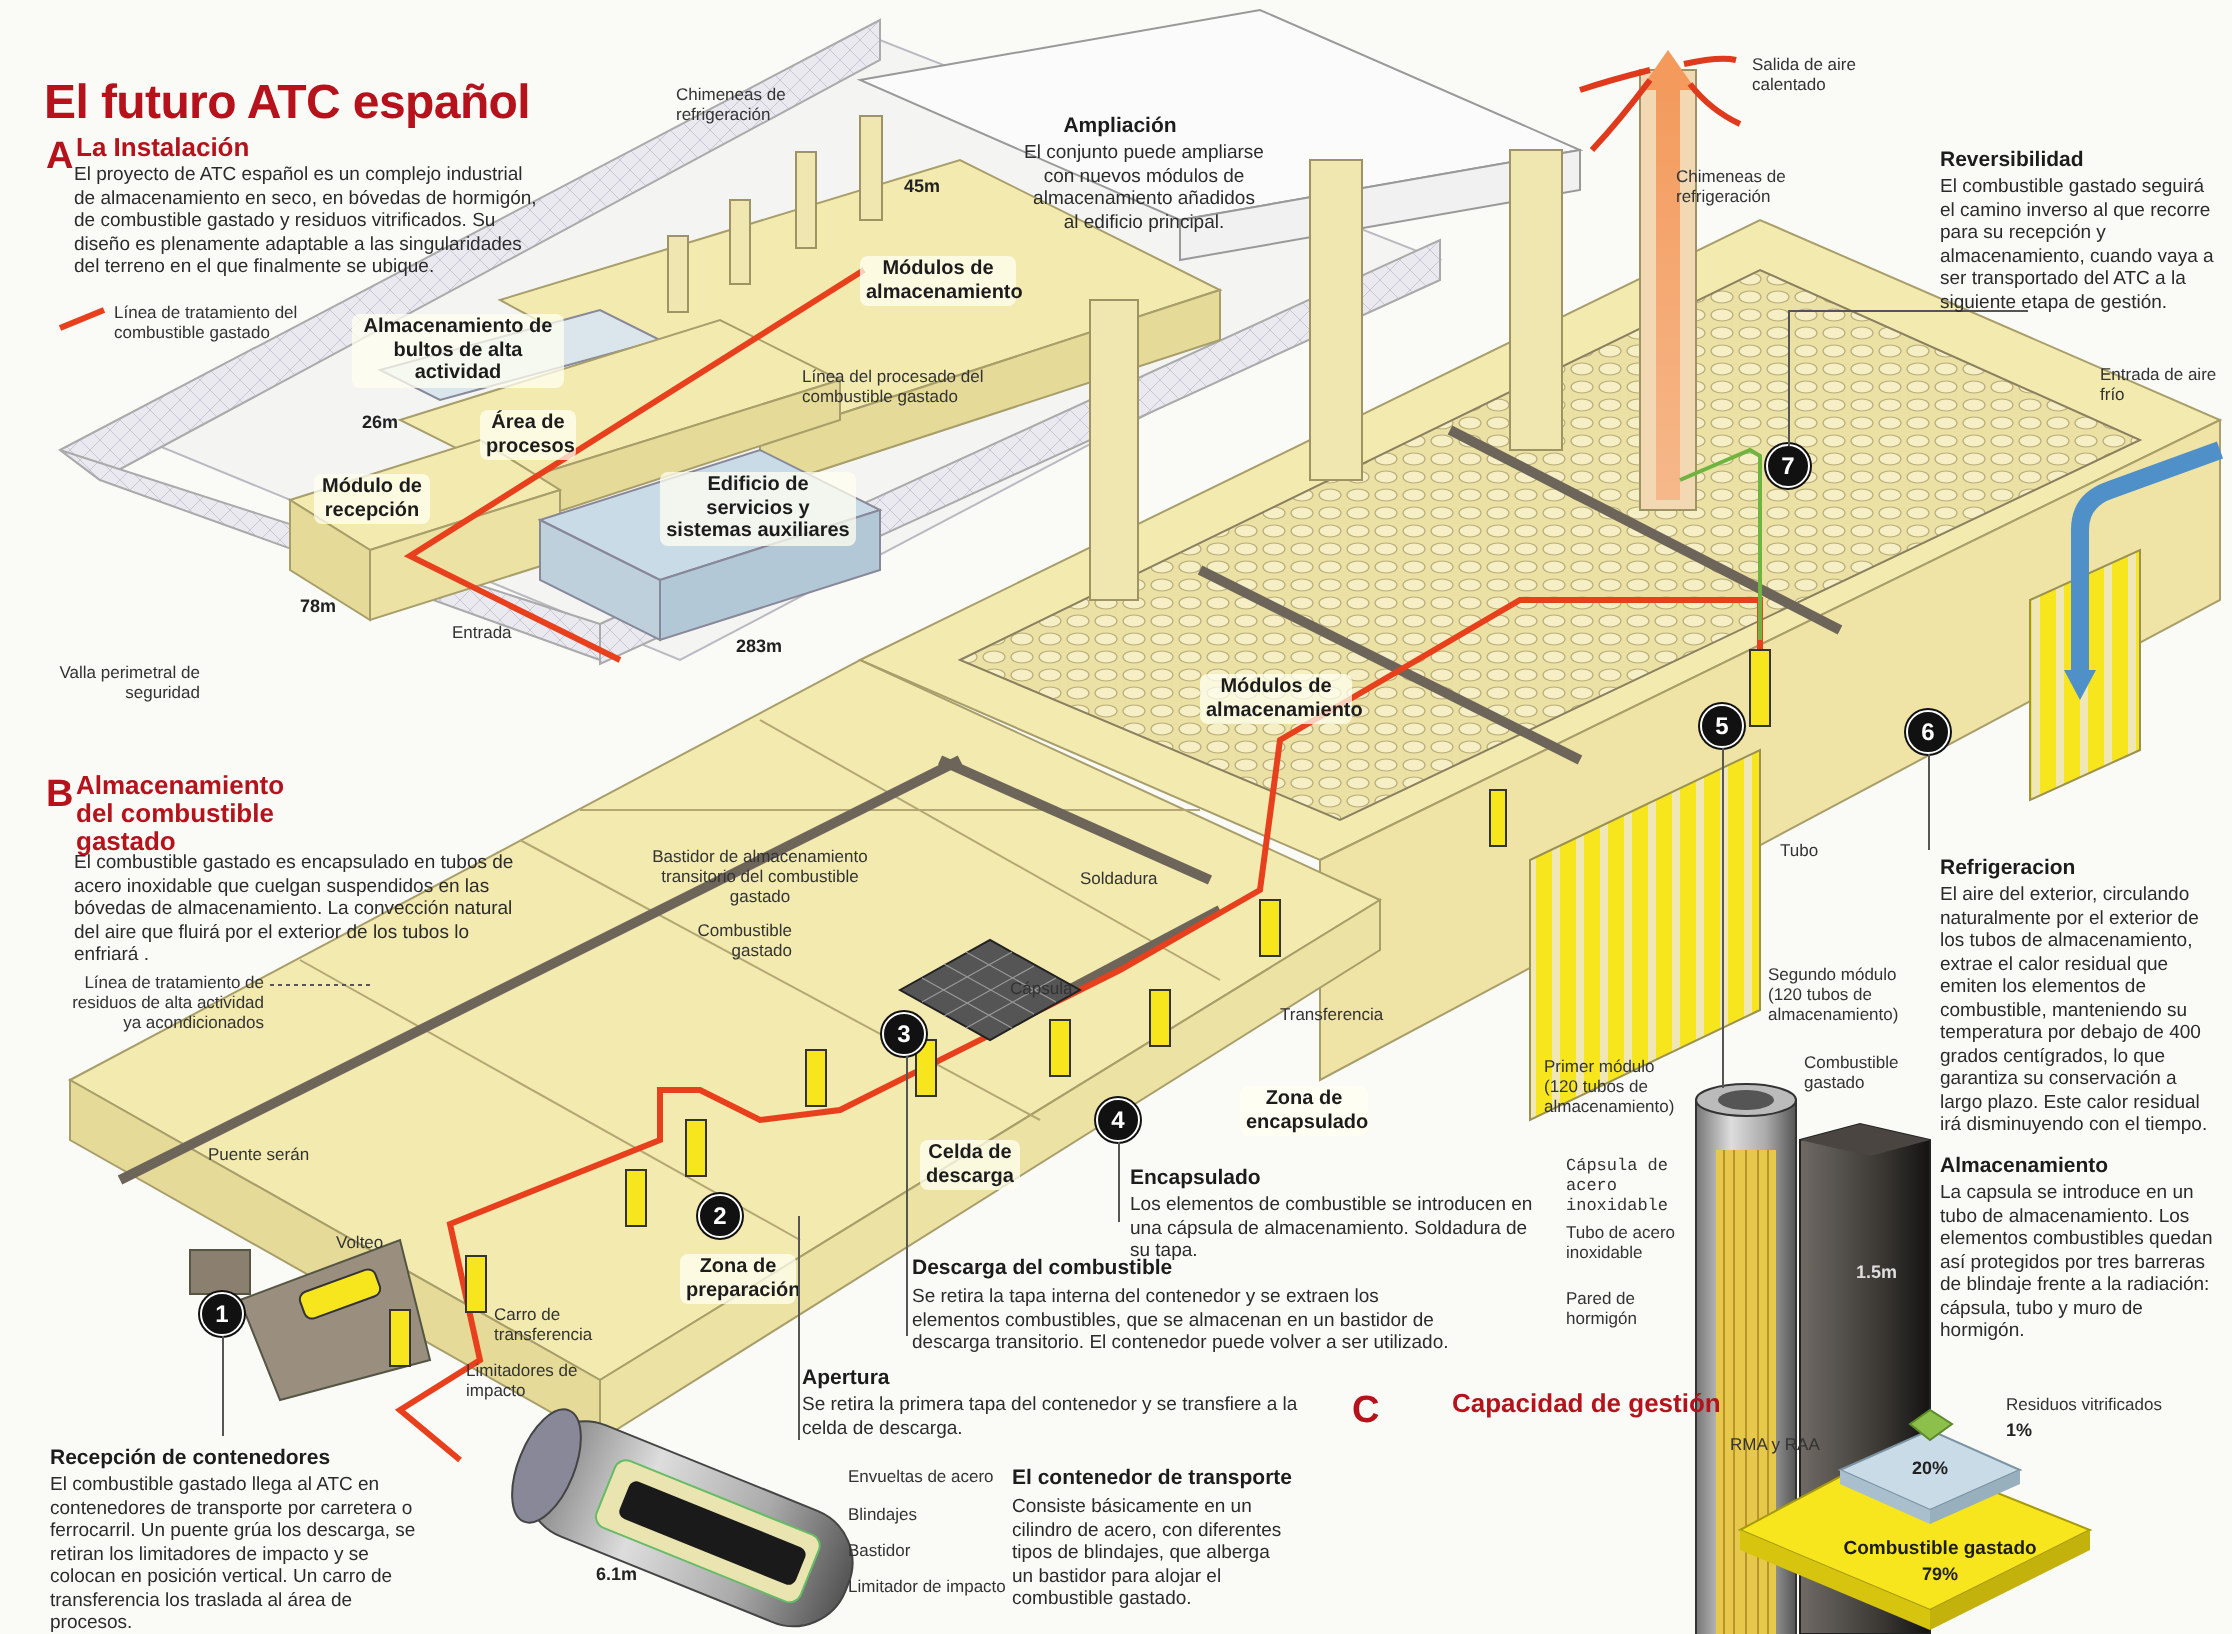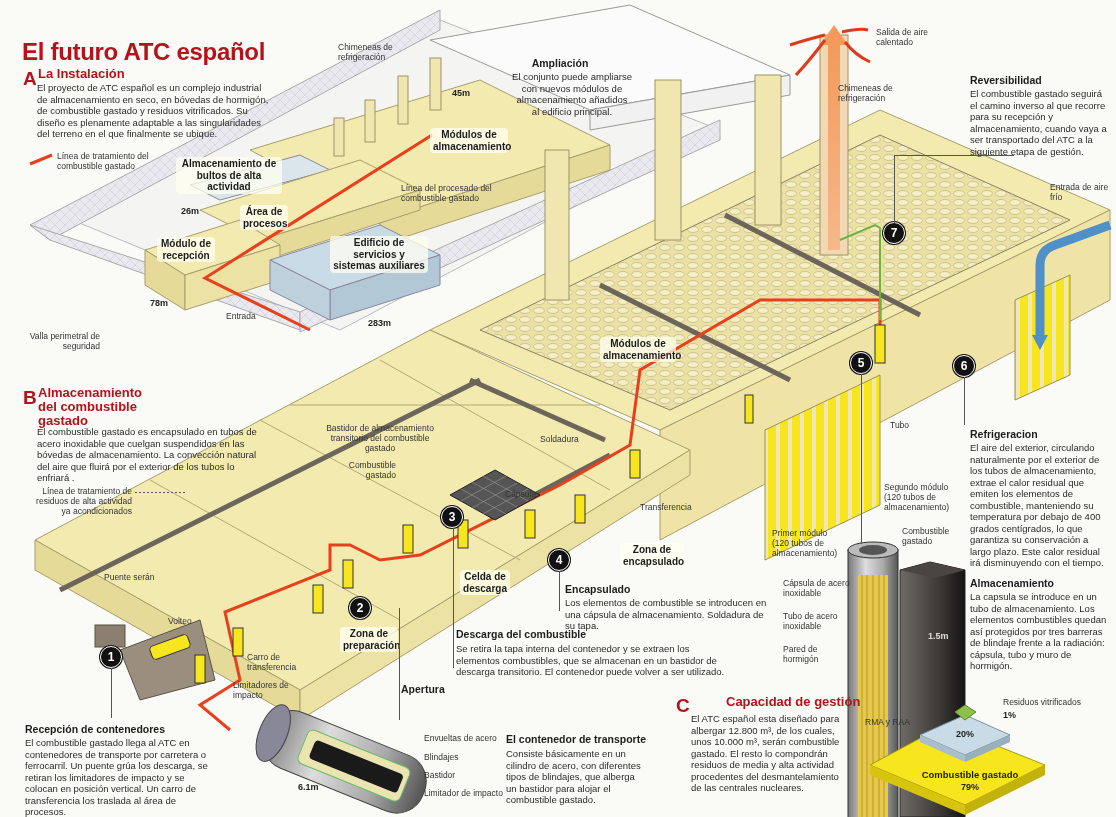--- a/index.html
+++ b/index.html
@@ -273,53 +273,53 @@
   <div class="vline" style="left:559px;top:571px;height:40px;"></div>
   <div class="vline" style="left:861px;top:374px;height:170px;"></div>
   <div class="vline" style="left:964px;top:377px;height:48px;"></div>
   <div class="vline" style="left:894px;top:155px;height:68px;"></div>
   <div class="hline" style="left:894px;top:155px;width:120px;"></div>
 
   <div class="abs hd" style="left:25px;top:723px;">Recepción de contenedores</div>
   <div class="abs body" style="left:25px;top:737px;width:185px;">El combustible gastado llega al ATC en contenedores de transporte por carretera o ferrocarril. Un puente grúa los descarga, se retiran los limitadores de impacto  y se colocan en posición vertical. Un carro de transferencia los traslada al área de procesos.</div>
 
   <div class="abs hd" style="left:401px;top:683px;">Apertura</div>
+  <div class="abs body" style="left:401px;top:697px;width:260px;">Se retira la primera tapa del contenedor y se transfiere a la celda de descarga.</div>
 
   <div class="abs hd" style="left:456px;top:628px;">Descarga del combustible</div>
   <div class="abs body" style="left:456px;top:643px;width:270px;">Se retira la tapa interna del contenedor y se extraen los elementos combustibles, que se almacenan en un bastidor de descarga transitorio. El contenedor puede volver a ser utilizado.</div>
 
   <div class="abs hd" style="left:565px;top:583px;">Encapsulado</div>
   <div class="abs body" style="left:565px;top:597px;width:205px;">Los elementos de combustible se introducen en una cápsula de almacenamiento. Soldadura de su tapa.</div>
 
   <div class="abs hd" style="left:970px;top:577px;">Almacenamiento</div>
   <div class="abs body" style="left:970px;top:591px;width:140px;">La capsula se introduce en un tubo de almacenamiento. Los elementos combustibles quedan así protegidos por tres barreras de blindaje frente a la radiación: cápsula, tubo y muro de hormigón.</div>
 
   <div class="abs hd" style="left:970px;top:428px;">Refrigeracion</div>
   <div class="abs body" style="left:970px;top:442px;width:140px;">El aire del exterior, circulando naturalmente por el exterior de los tubos de almacenamiento, extrae el calor residual que emiten los elementos de combustible, manteniendo su temperatura por debajo de 400 grados centígrados, lo que garantiza su conservación a largo plazo. Este calor residual irá disminuyendo con el tiempo.</div>
 
   <div class="abs hd" style="left:970px;top:74px;">Reversibilidad</div>
   <div class="abs body" style="left:970px;top:88px;width:140px;">El combustible gastado seguirá el camino inverso al que recorre para su recepción y almacenamiento, cuando vaya a ser transportado del ATC a la siguiente etapa de gestión.</div>
 
   <div class="abs lbl" style="left:902px;top:526px;width:60px;">Combustible gastado</div>
-  <div class="abs lbl" style="left:783px;top:578px;width:70px;">Cápsula de acero inoxidable</div>
+  <div class="abs lbl" style="left:783px;top:578px;width:70px;font-family:Liberation Mono, monospace;">Cápsula de acero inoxidable</div>
   <div class="abs lbl" style="left:783px;top:611px;width:70px;">Tubo de acero inoxidable</div>
   <div class="abs lbl" style="left:783px;top:644px;width:70px;">Pared de hormigón</div>
   <div class="abs dim" style="left:928px;top:631px;color:#ddd;">1.5m</div>
 
   <div class="abs lbl" style="left:424px;top:733px;">Envueltas de acero</div>
   <div class="abs lbl" style="left:424px;top:752px;">Blindajes</div>
   <div class="abs lbl" style="left:424px;top:770px;">Bastidor</div>
   <div class="abs lbl" style="left:424px;top:788px;">Limitador de impacto</div>
   <div class="abs dim" style="left:298px;top:782px;">6.1m</div>
   <div class="abs hd" style="left:506px;top:733px;">El contenedor de transporte</div>
   <div class="abs body" style="left:506px;top:748px;width:140px;">Consiste básicamente en un cilindro de acero, con diferentes tipos de blindajes, que alberga un bastidor para alojar el combustible  gastado.</div>
 
   <div class="abs sec-letter" style="left:676px;top:695px;">C</div>
   <div class="abs sec-title" style="left:726px;top:695px;">Capacidad de gestión</div>
-  <div class="abs body" style="left:691px;top:713px;width:160px;">El ATC español esta diseñado para albergar 12.800 m³, de los cuales, unos 10.000 m³, serán combustible gastado. El resto lo compondrán residuos de media y alta actividad  procedentes del desmantelamiento de las centrales nucleares.</div>
 
   <div class="abs lbl" style="left:1003px;top:697px;">Residuos vitrificados</div>
   <div class="abs dim" style="left:1003px;top:710px;">1%</div>
   <div class="abs lbl" style="left:865px;top:717px;">RMA y RAA</div>
   <div class="abs dim" style="left:956px;top:729px;">20%</div>
   <div class="abs hd center" style="left:920px;top:769px;width:100px;font-size:9.5px;">Combustible gastado</div>
   <div class="abs dim center" style="left:955px;top:782px;width:30px;">79%</div>
 </div>
 
 </body></html>

